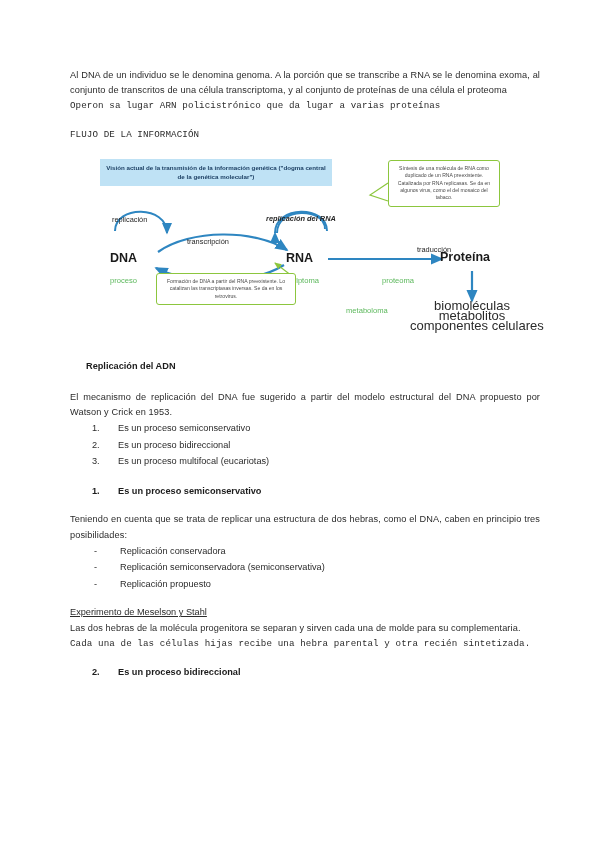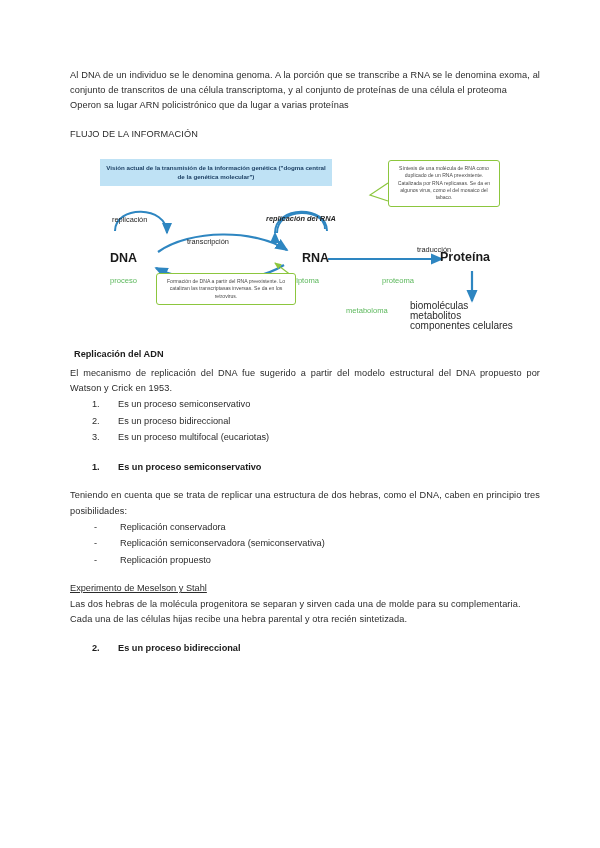--- a/index.html
+++ b/index.html
@@ -24,29 +24,29 @@
     padding: 68px 60px 0 70px;
   }
   .para {
     font-size: 9.2px;
     line-height: 15.2px;
     text-align: justify;
     color: #2b2b2b;
     margin: 0;
     letter-spacing: 0.1px;
   }
-  .para.nojust { text-align: left; }
+  .para.nojust { text-align: left; font-family: Liberation Mono, monospace; }
   .gap-sm { height: 6px; }
   .gap-md { height: 13px; }
   .section-title {
     font-size: 9.2px;
     line-height: 15.2px;
     font-weight: bold;
     color: #1c1c1c;
-    margin: 4px;
+    margin: 16px;
   }
   .underlined {
     font-size: 9.2px;
     line-height: 15.2px;
     color: #2b2b2b;
     text-decoration: underline;
     margin: 0;
   }
   ol.numlist, ul.dashlist {
     margin: 0;
@@ -132,22 +132,23 @@
     font-style: italic;
   }
   .omics {
     position: absolute;
     font-size: 7.6px;
     color: #5cb85c;
     white-space: nowrap;
   }
   .outputs {
     position: absolute;
-    font-size: 10px;
-    color: #2b2b2b;
+    font-size: 13px;
+    color: #2b2b2b;
+    text-align: center;
     line-height: 10px;
     white-space: nowrap;
   }
   .callout {
     position: absolute;
     border: 1px solid #8cc63e;
     border-radius: 3px;
     background: #ffffff;
     color: #4a4a4a;
     font-size: 5.1px;
@@ -204,21 +205,21 @@
 
     <div class="dg-title-box">Visión actual de la transmisión de la información genética ("dogma central de la genética molecular")</div>
 
     <span class="edge-label" style="left:42px; top:60px;">replicación</span>
     <span class="edge-label ital" style="left:196px; top:59px;">replicación del RNA</span>
     <span class="edge-label" style="left:117px; top:82px;">transcripción</span>
     <span class="edge-label ital-plain" style="left:128px; top:124px; text-align:center; width:66px;">transcripción inversa</span>
     <span class="edge-label" style="left:303px; top:90px;padding-left:44px;">traducción</span>
 
     <span class="node-label" style="left:40px; top:96px;">DNA</span>
-    <span class="node-label" style="left:216px; top:96px;margin-left:16px;">RNA</span>
+    <span class="node-label" style="left:216px; top:96px;">RNA</span>
     <span class="node-label" style="left:370px; top:95px;">Proteína</span>
 
     <span class="omics" style="left:40px; top:121px;">proceso</span>
     <span class="omics" style="left:203px; top:121px;">transcriptoma</span>
     <span class="omics" style="left:312px; top:121px;">proteoma</span>
     <span class="omics" style="left:276px; top:151px;">metaboloma</span>
 
     <div class="outputs" style="left:340px; top:146px; width:124px;">
       <div>biomoléculas</div>
       <div>metabolitos</div>

